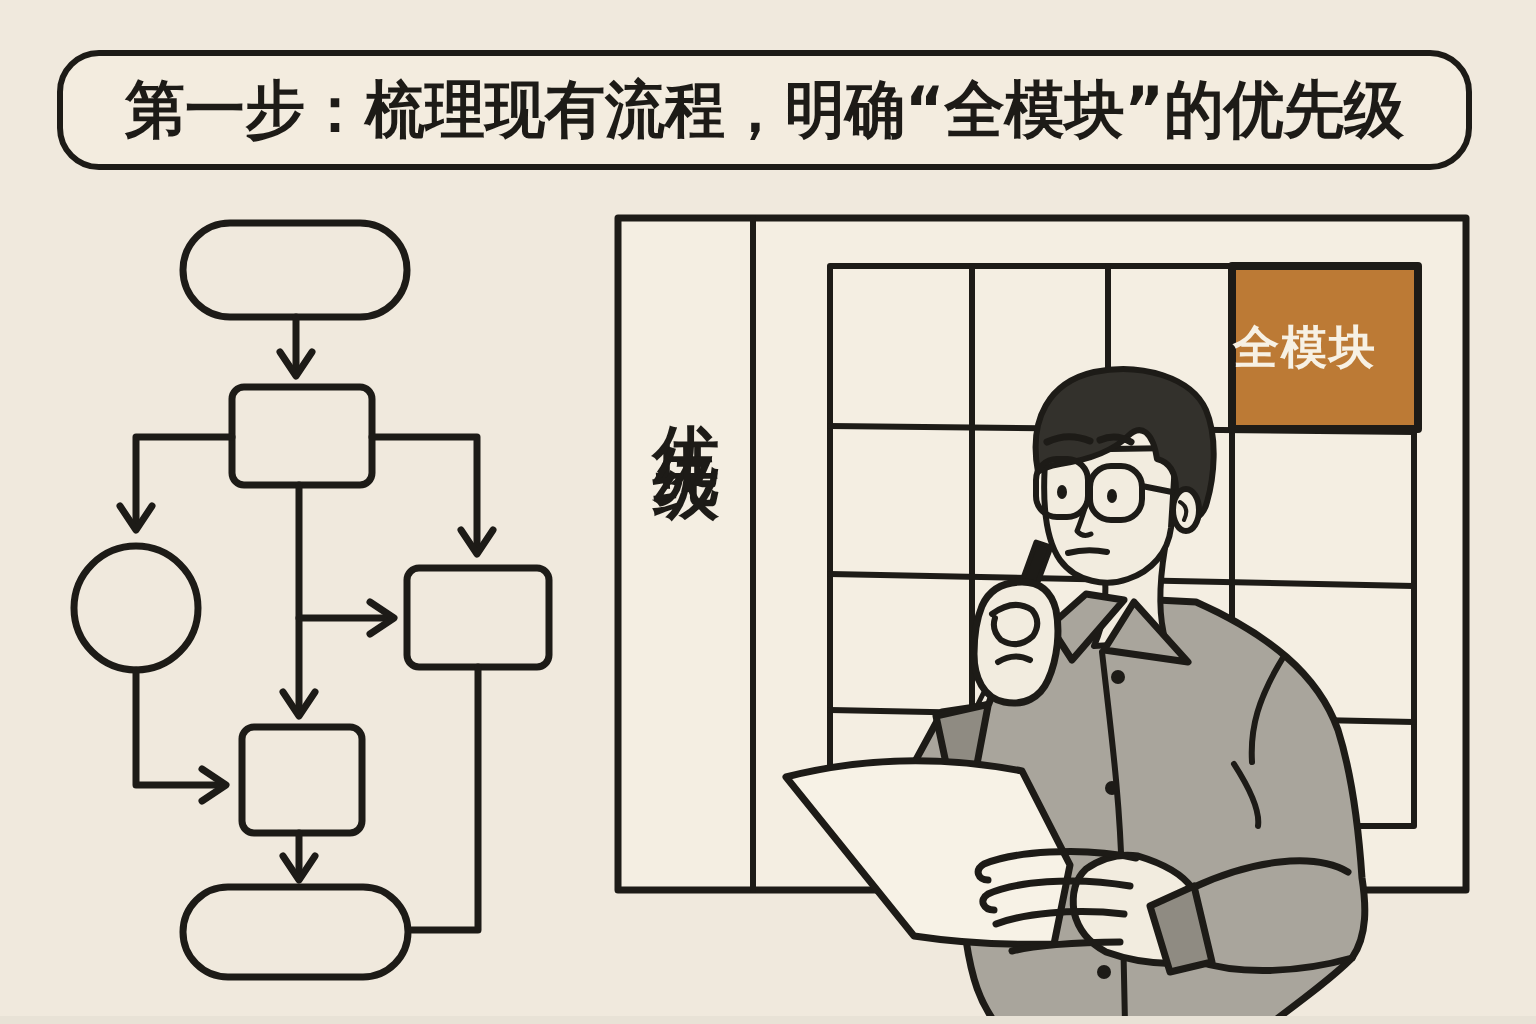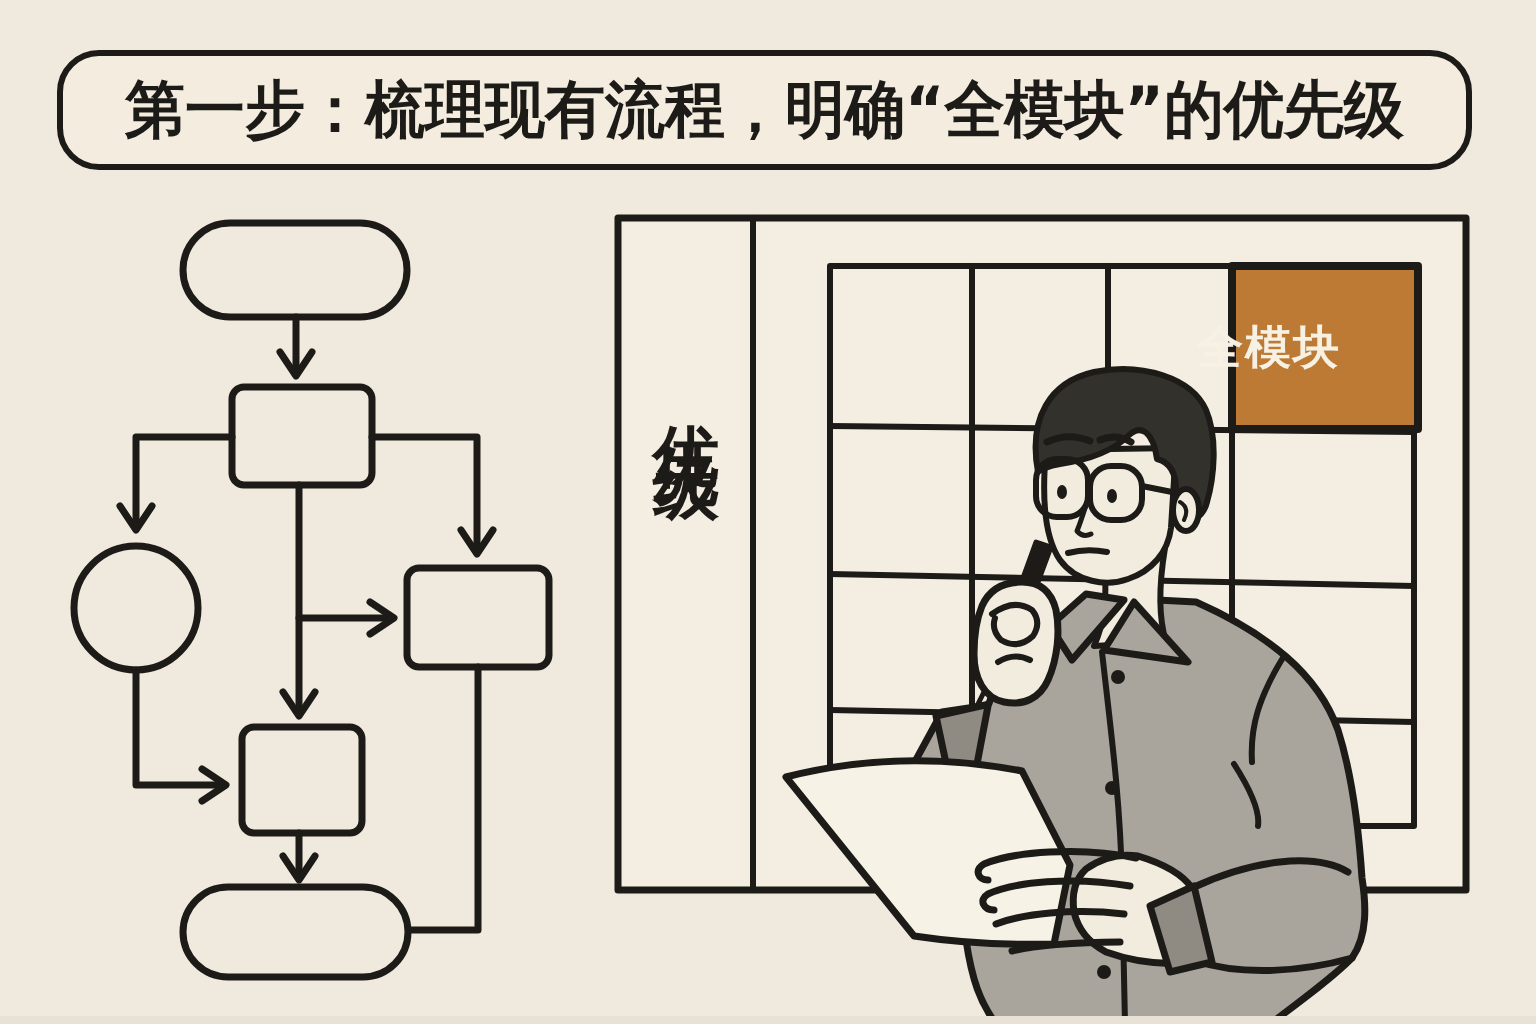--- a/index.html
+++ b/index.html
@@ -11,21 +11,21 @@
           box-sizing:border-box;border:6px solid #1d1b17;border-radius:42px;
           background:#f3ecdf;display:flex;align-items:center;justify-content:center;}
   .banner-title{font-size:60px;font-weight:900;color:#1d1b17;letter-spacing:0px;
           white-space:nowrap;transform:scaleY(1.04);}
   
   .v-label{position:absolute;left:648px;top:372px;width:76px;height:280px;
           writing-mode:vertical-rl;text-orientation:upright;
           font-size:66px;font-weight:900;color:#1d1b17;letter-spacing:16px;
           display:flex;align-items:center;}
   
-  .cell-label{position:absolute;left:1176px;top:266px;width:186px;height:163px;
+  .cell-label{position:absolute;left:1212px;top:266px;width:186px;height:163px;
           display:flex;align-items:center;justify-content:center;
           font-size:46px;font-weight:900;color:#f7f1e4;letter-spacing:2px;}
   svg{position:absolute;left:0;top:0;}
 </style>
 </head>
 <body>
 
 <div id="canvas">
 
   <svg width="1536" height="1024" viewBox="0 0 1536 1024">

